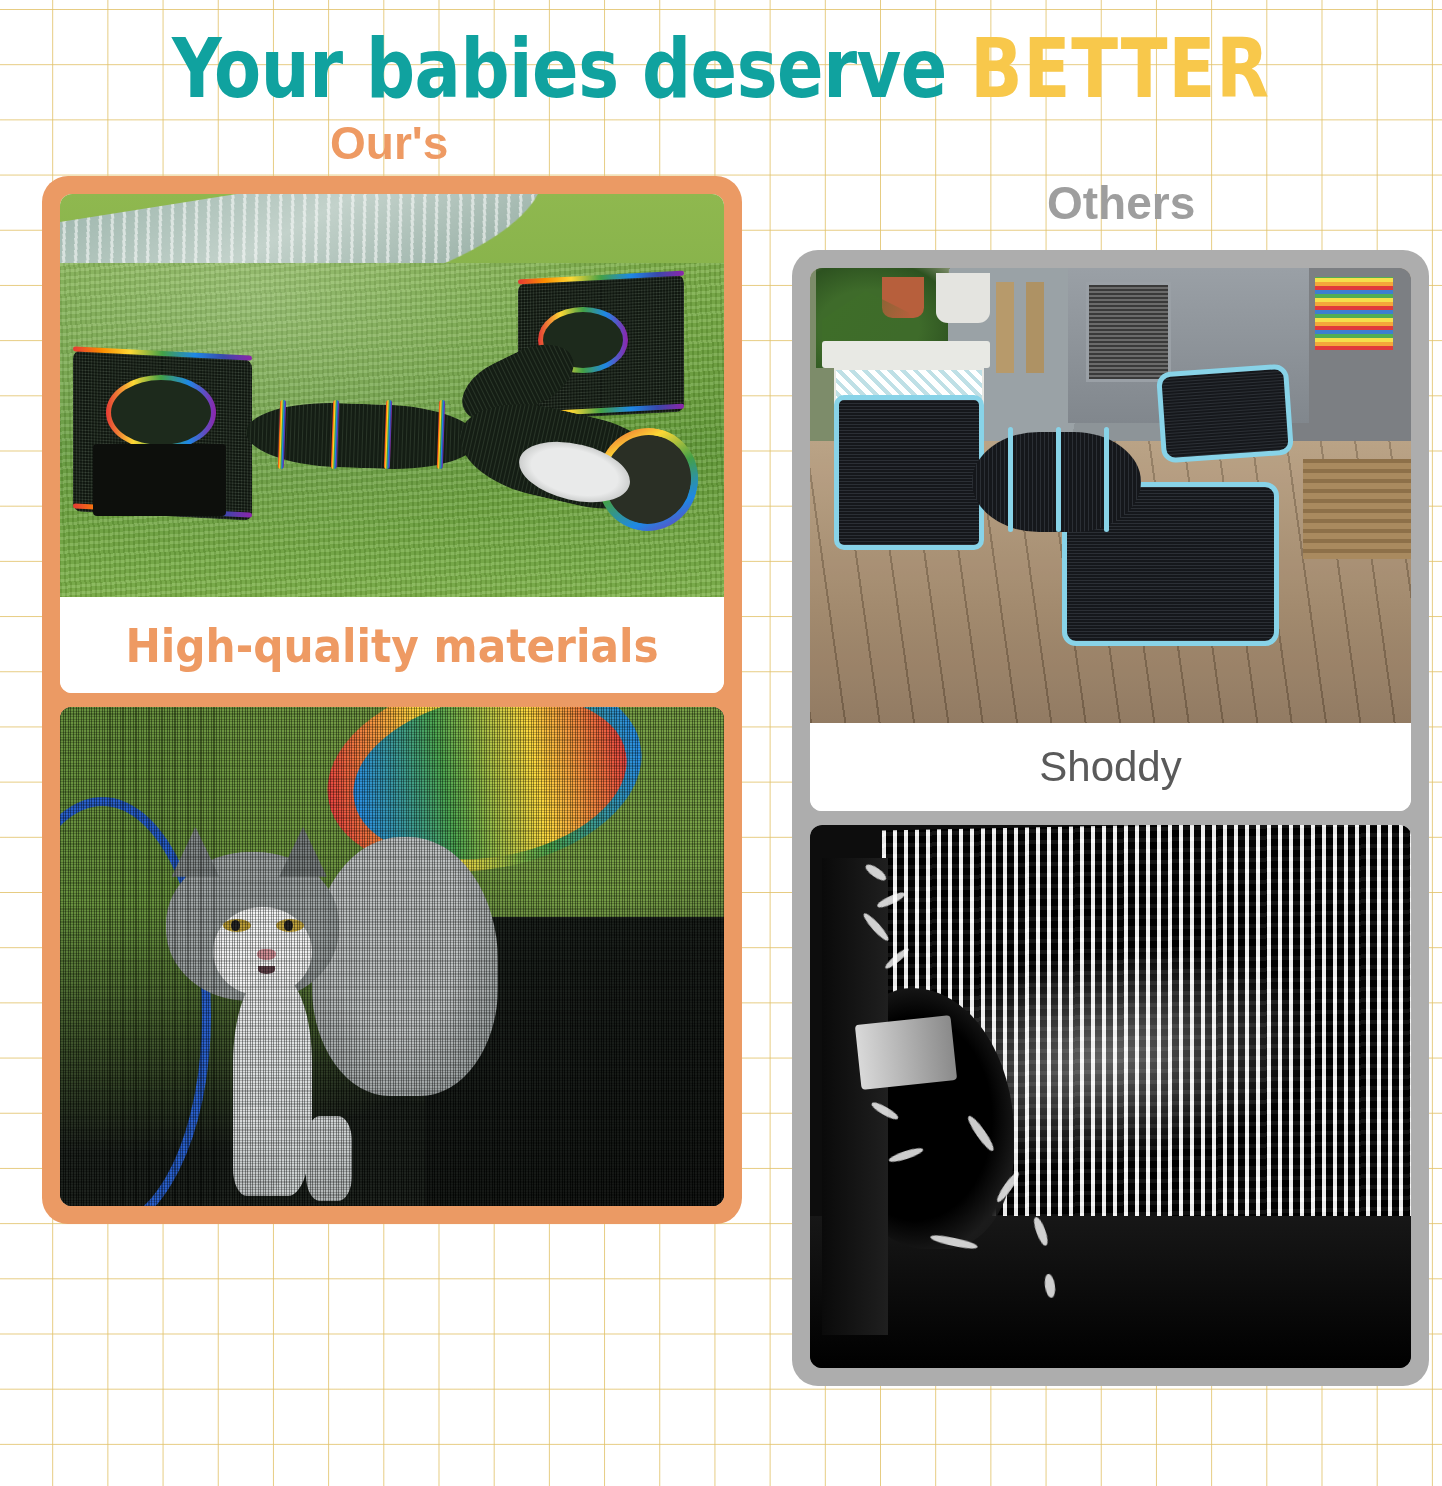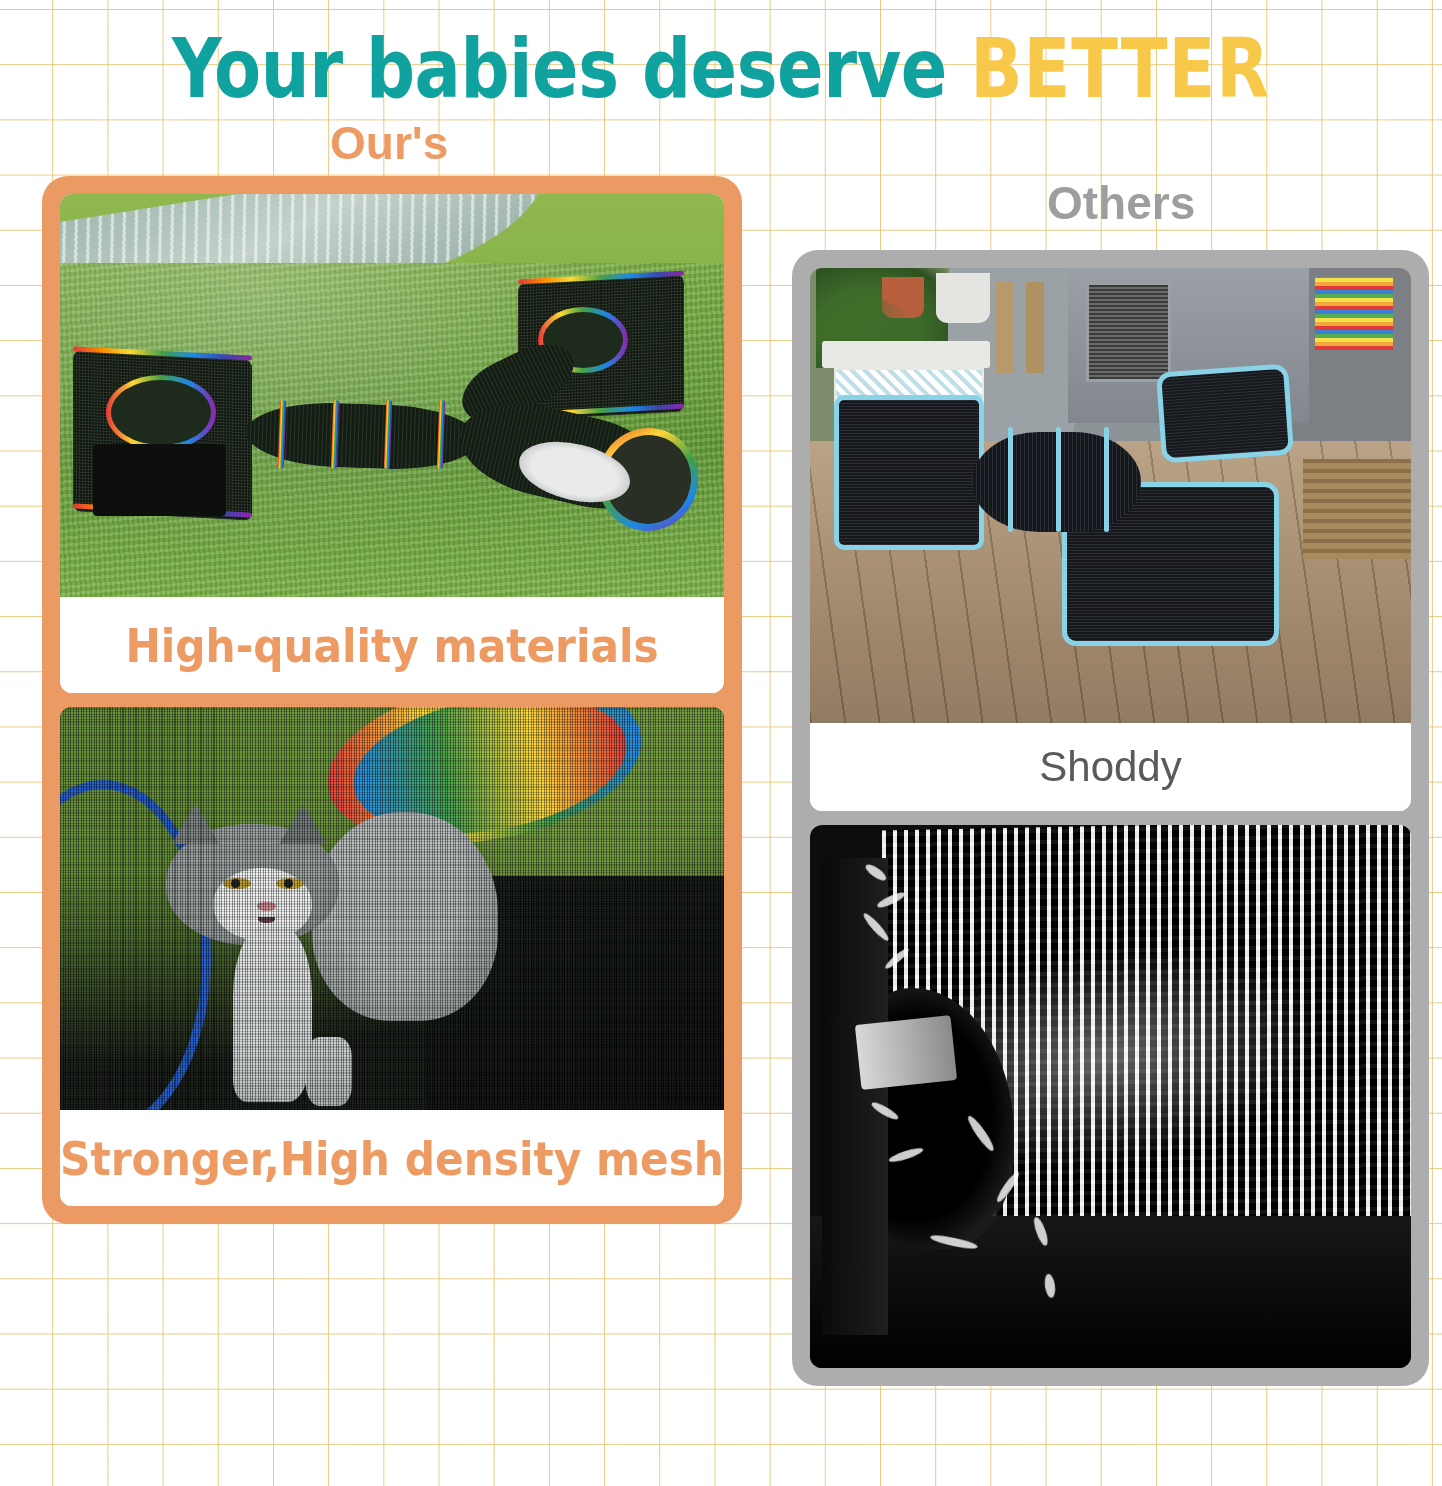--- a/index.html
+++ b/index.html
@@ -272,21 +272,20 @@
         <div style="position:absolute;left:25.8%;top:42.7%;width:1.3%;height:2.2%;background:#1c1c1c;border-radius:50%;"></div>
         <div style="position:absolute;left:33.8%;top:42.7%;width:1.3%;height:2.2%;background:#1c1c1c;border-radius:50%;"></div>
 
         <div style="position:absolute;left:29.6%;top:48.5%;width:3%;height:2.2%;background:#d08a92;border-radius:50% 50% 60% 60%;"></div>
         <div style="position:absolute;left:29.8%;top:52%;width:2.6%;height:1.6%;background:#5a3a42;border-radius:0 0 50% 50%;"></div>
 
         <div style="position:absolute;left:26%;top:80%;width:7%;height:18%;background:linear-gradient(#dcdfdf,#b9bebe);border-radius:30%;"></div>
         <div style="position:absolute;left:37%;top:82%;width:7%;height:17%;background:linear-gradient(#cfd3d3,#aeb3b3);border-radius:30%;"></div>
         <div class="meshlay"></div>
       </div>
-      <div class="caption ours tight">Stronger,High density mesh</div>
     </div>
 
   </div>
 </div>
 
 <div class="panel" id="panel-others">
   <div class="panel-inner">
 
     <div class="card">
       <div class="photo ph3">

